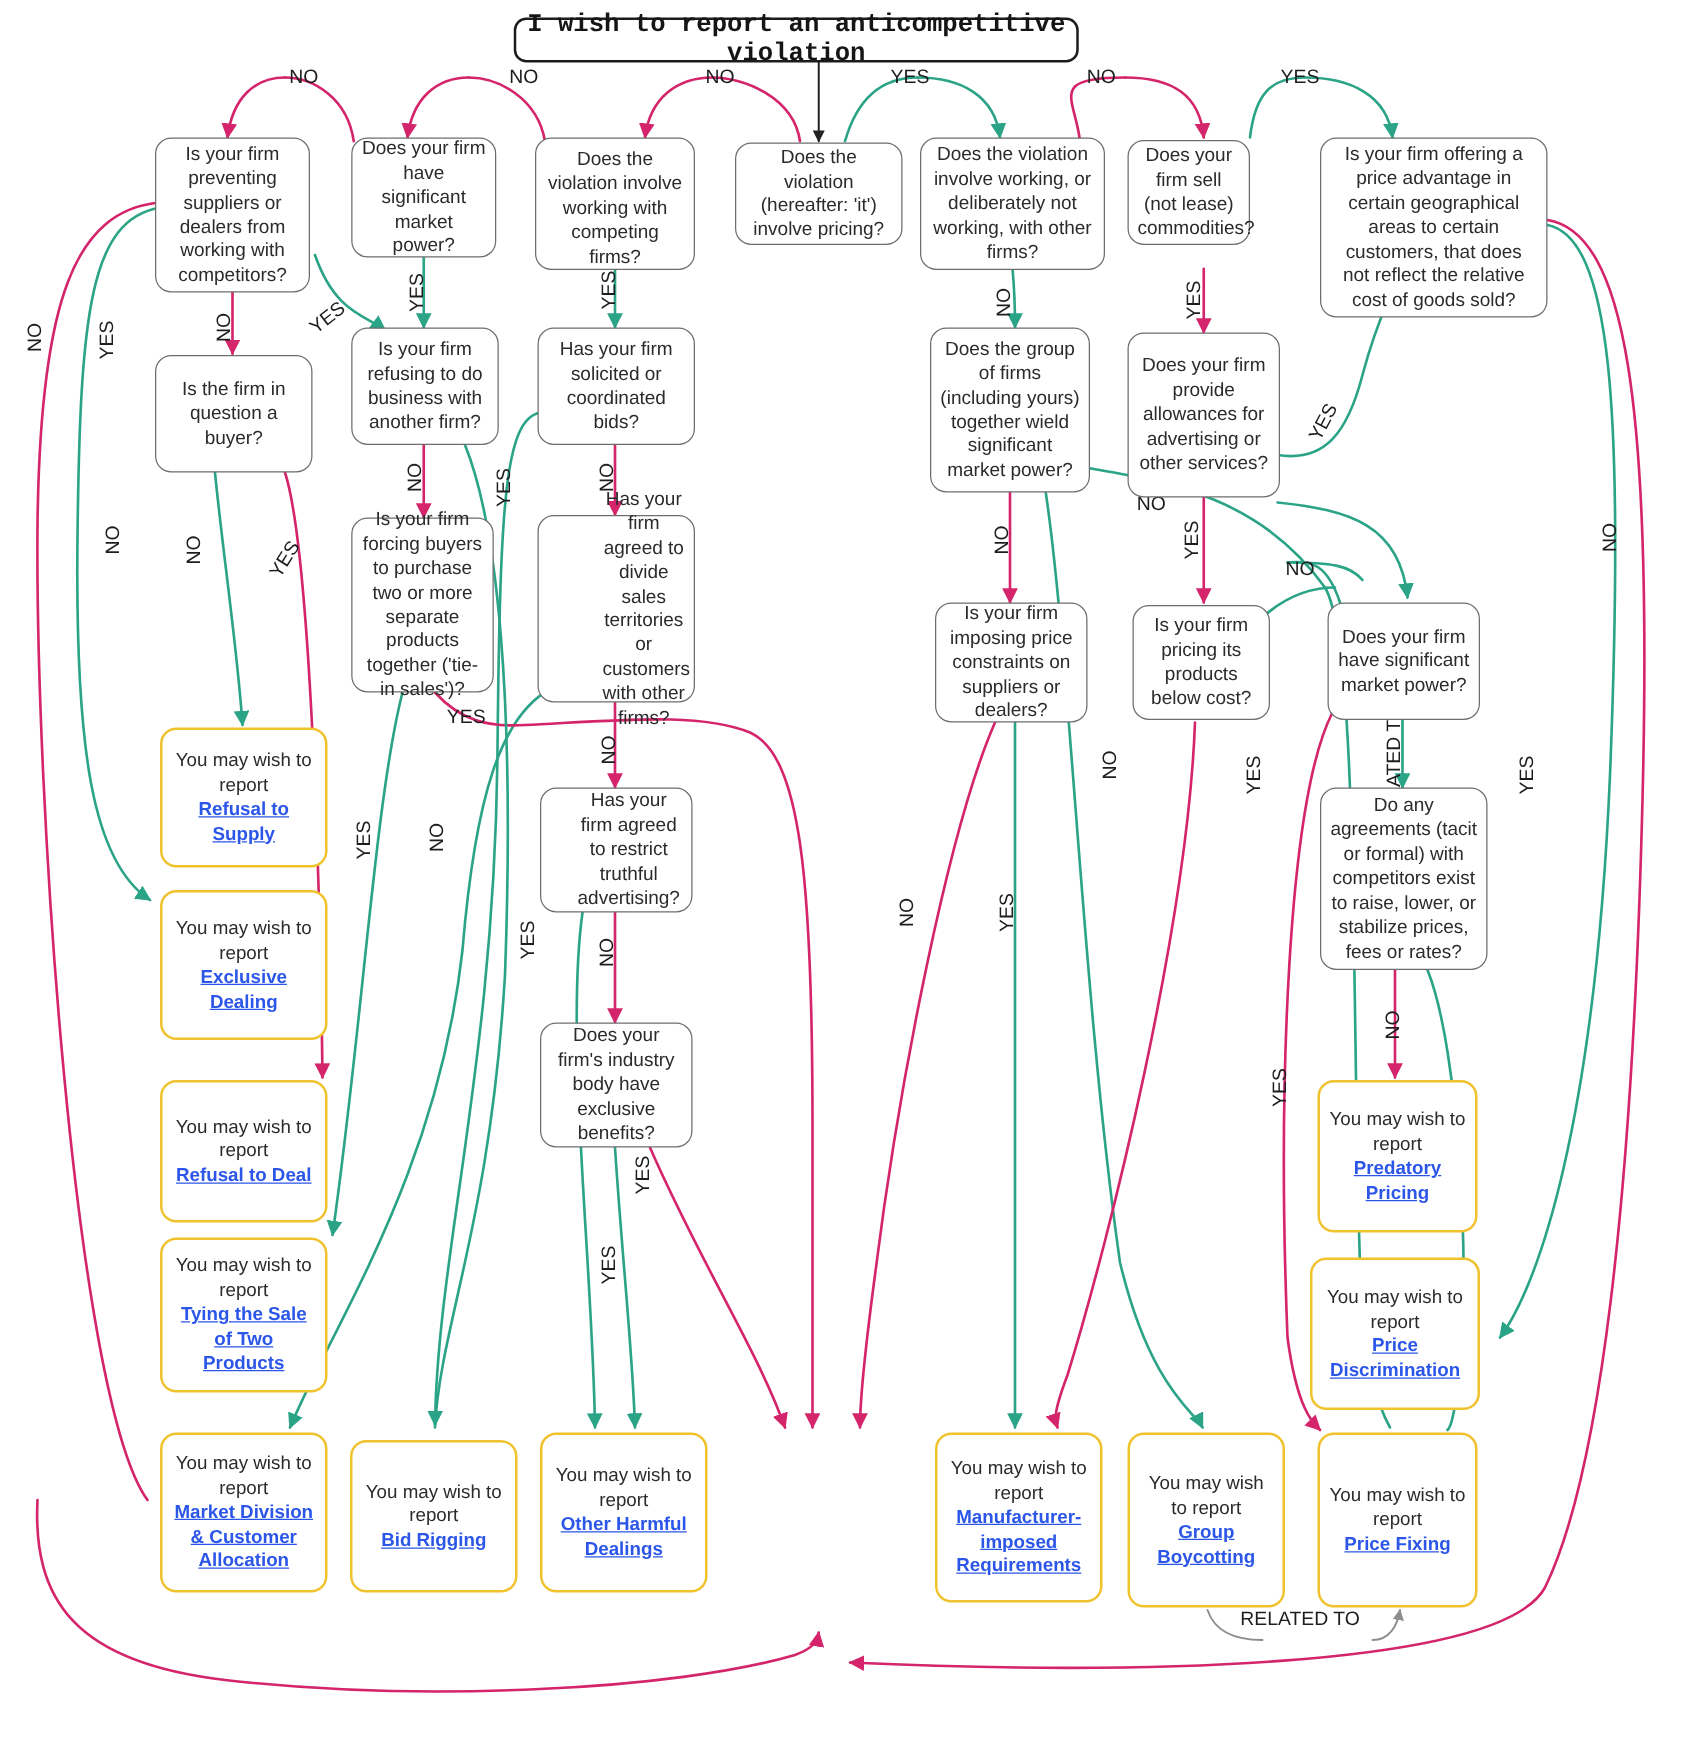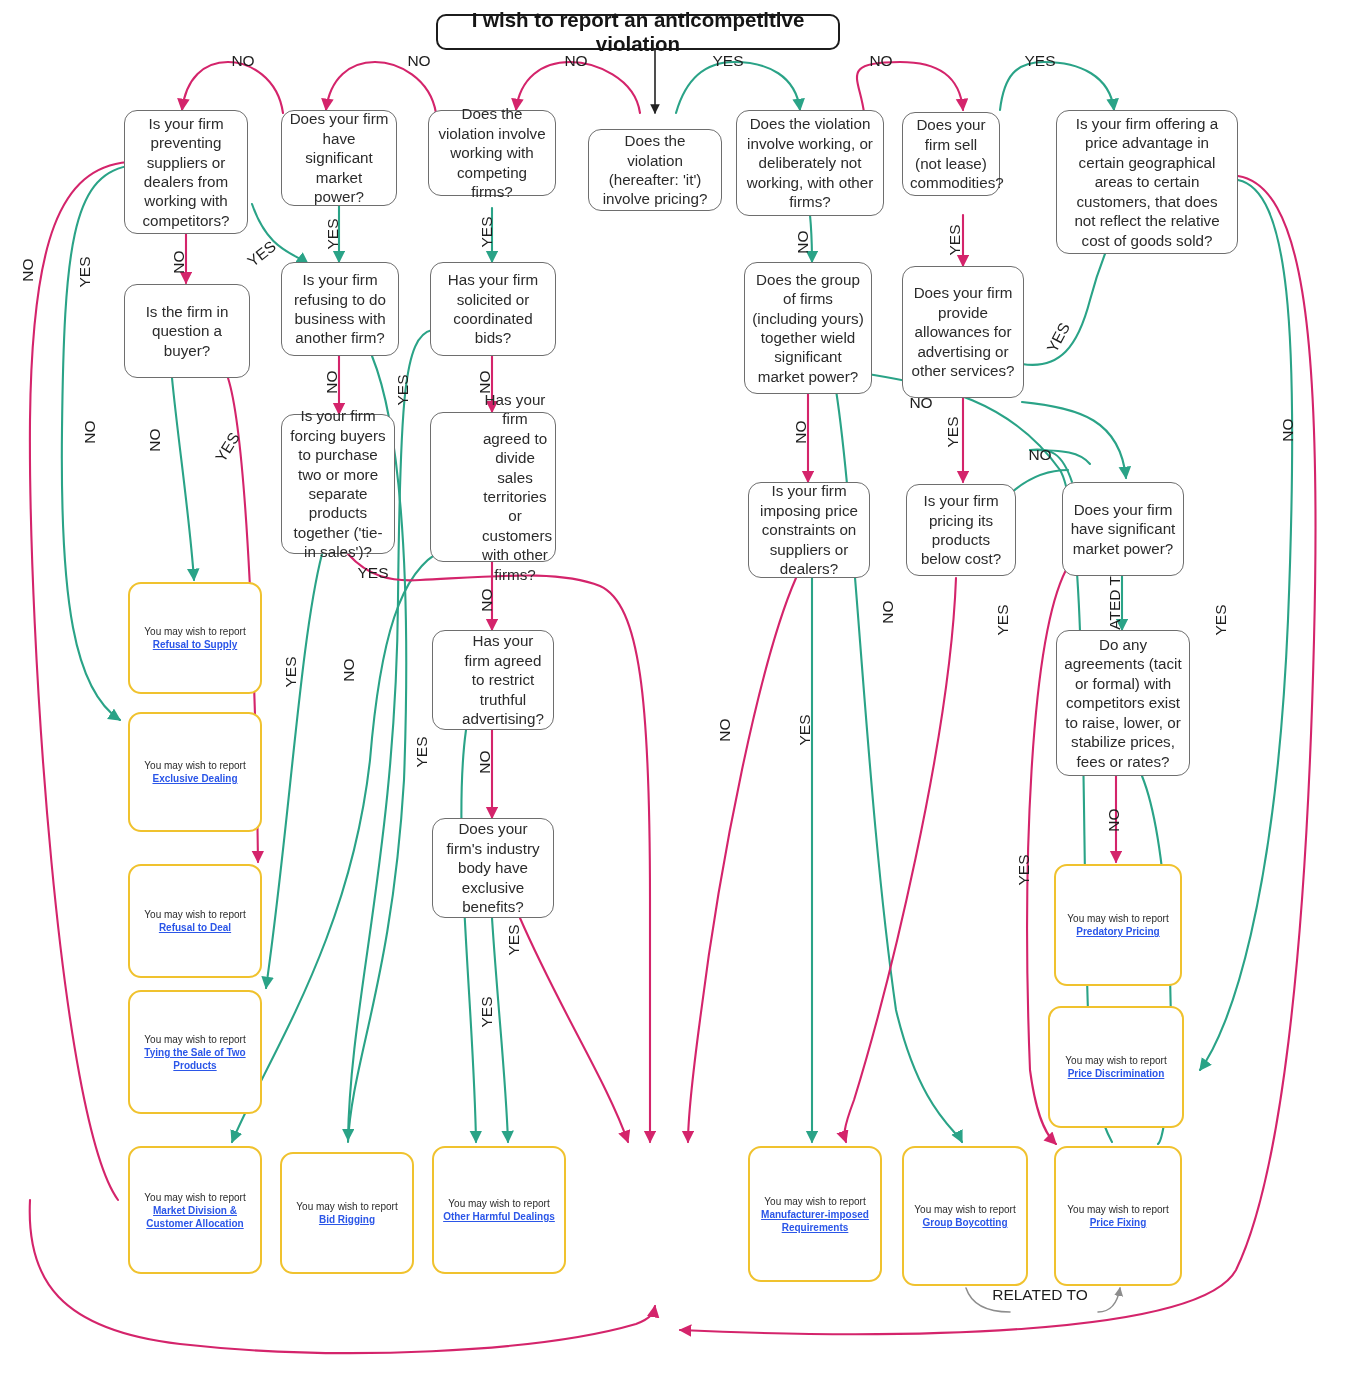--- a/index.html
+++ b/index.html
@@ -10,21 +10,21 @@
   .edge.yes{stroke:#2aa387;}
   .edge.no{stroke:#d4246b;}
   .edge.plain{stroke:#222;stroke-width:1.6;}
   .edge.grey{stroke:#8d8d8d;stroke-width:1.5;}
   .elabel{font-family:"Liberation Sans",sans-serif;font-size:15.5px;fill:#1d1d1d;}
   .node{position:absolute;box-sizing:border-box;display:flex;align-items:center;
         justify-content:center;text-align:center;border-radius:13px;background:#fff;}
   .node .inner{width:100%;padding:0 7px;box-sizing:border-box;}
   .q{border:1.5px solid #6e6e6e;font-size:15.2px;color:#2b2b2b;line-height:1.28;}
   .start{border:2.4px solid #1c1c1c;font-weight:bold;font-size:20.5px;color:#151515;border-radius:10px;}
-  .out{border:2.6px solid #f0c22e;font-size:10px;color:#2b2b2b;line-height:1.30;}
+  .out{border:2.6px solid #f0c22e;font-size:15px;color:#2b2b2b;line-height:1.30;}
   .out.blue{border-color:#4fa2da;}
   .lead{display:block;}
   .lnk{display:block;color:#2b56e8;font-weight:bold;text-decoration:underline;}
   .out.blue .allblue{color:#2b6fd4;font-weight:bold;text-decoration:underline;display:block;}
 </style>
 </head>
 <body>
 
 <div id="root">
 
@@ -196,37 +196,37 @@
   <g>
     <text class="elabel" x="1119" y="820" text-anchor="middle" transform="rotate(-90 1119 820)">NO</text>
     <text class="elabel" x="1029" y="870" text-anchor="middle" transform="rotate(-90 1029 870)">YES</text>
     <text class="elabel" x="1226" y="620" text-anchor="middle" transform="rotate(-90 1226 620)">YES</text>
     <text class="elabel" x="1293" y="430" text-anchor="middle" transform="rotate(-90 1293 430)">NO</text>
     <text class="elabel" x="33" y="270" text-anchor="middle" transform="rotate(-90 33 270)">NO</text>
     <text class="elabel" x="1040" y="1300" text-anchor="middle" font-size="16">RELATED TO</text>
   </g>
 </svg>
 
-<div class="node start" style="left:436px;top:14px;width:404px;height:36px;">
+<div class="node start" style="left:411px;top:14px;width:452px;height:36px;font-family:Liberation Mono, monospace;">
   <div class="inner">I wish to report an anticompetitive violation</div>
 </div>
 
 <div class="node q" style="left:124px;top:110px;width:124px;height:124px;">
   <div class="inner">Is your firm preventing suppliers or dealers from working with competitors?</div>
 </div>
 
 <div class="node q" style="left:281px;top:110px;width:116px;height:96px;">
   <div class="inner">Does your firm have significant market power?</div>
 </div>
 
-<div class="node q" style="left:428px;top:110px;width:128px;height:86px;">
+<div class="node q" style="left:428px;top:110px;width:128px;height:106px;align-items:flex-end;">
   <div class="inner">Does the violation involve working with competing firms?</div>
 </div>
 
-<div class="node q" style="left:588px;top:114px;width:134px;height:82px;margin-top:15px;">
+<div class="node q" style="left:588px;top:114px;width:134px;height:82px;">
   <div class="inner">Does the violation (hereafter: 'it') involve pricing?</div>
 </div>
 
 <div class="node q" style="left:736px;top:110px;width:148px;height:106px;">
   <div class="inner">Does the violation involve working, or deliberately not working, with other firms?</div>
 </div>
 
 <div class="node q" style="left:902px;top:112px;width:98px;height:84px;">
   <div class="inner">Does your firm sell (not lease) commodities?</div>
 </div>

